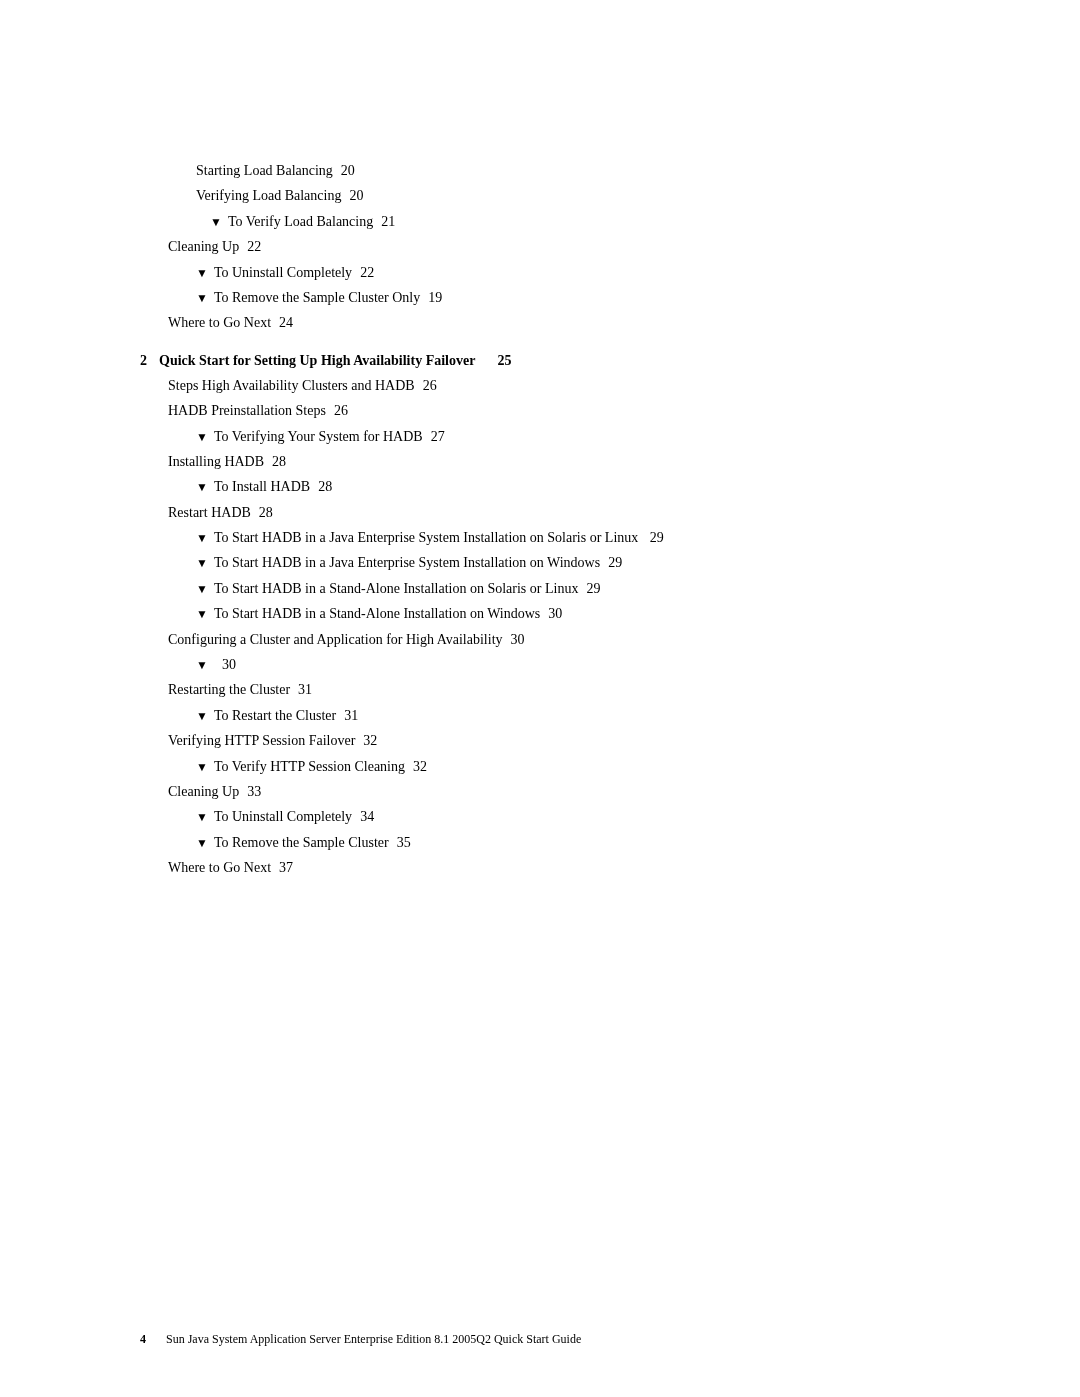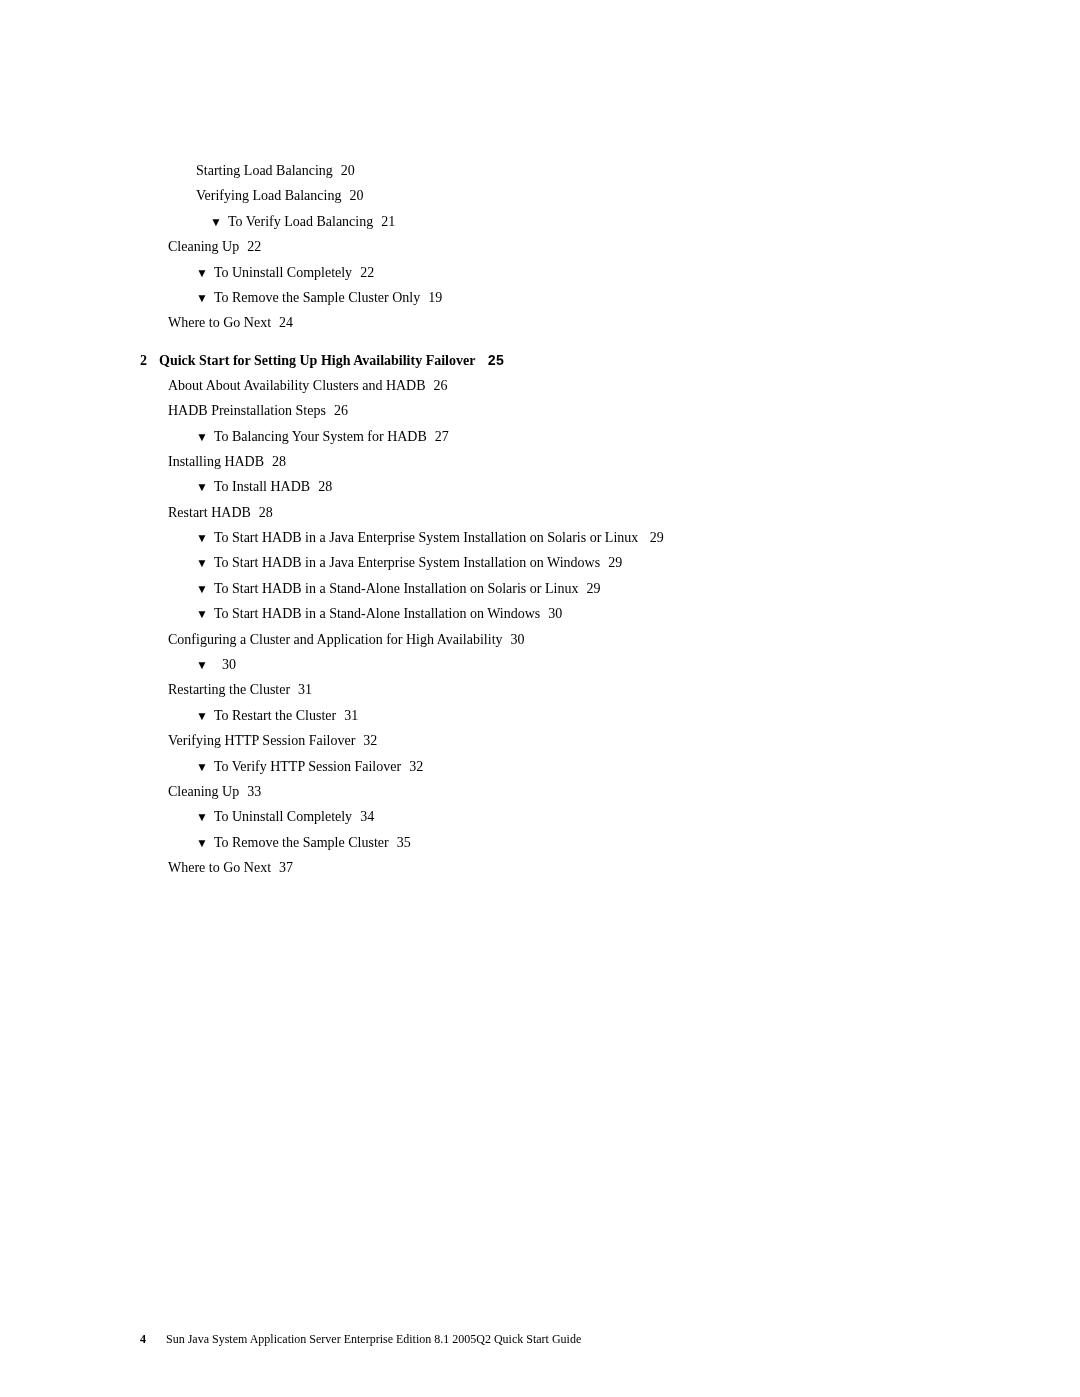--- a/index.html
+++ b/index.html
@@ -62,24 +62,23 @@
       flex: none;
     }
 
     .chapter-title {
       font-weight: bold;
       flex: none;
       text-align: center;
     }
 
     .chapter-page {
-      margin-left: 12px;
-      font-weight: bold;
-      flex: none;
-      font-family: Liberation Mono, monospace;
+      margin-left: 22px;
+      font-weight: bold;
+      flex: none;
     }
 
     .arrow {
       margin-right: 6px;
       font-size: 12px;
       flex: none;
     }
 
     .footer {
       position: absolute;
@@ -149,32 +148,32 @@
 
   <div class="chapter-entry">
     <span class="chapter-num">2</span>
     <span class="chapter-title">Quick Start for Setting Up High Availability Failover</span>
     <span class="chapter-page">25</span>
   </div>
 
   <div class="toc-section section-gap">
 
     <div class="toc-entry indent-1">
-      <span class="entry-text">About About Availability Clusters and HADB</span>
+      <span class="entry-text">Steps High Availability Clusters and HADB</span>
       <span class="page-num">26</span>
     </div>
 
     <div class="toc-entry indent-1">
       <span class="entry-text">HADB Preinstallation Steps</span>
       <span class="page-num">26</span>
     </div>
 
     <div class="toc-entry" style="padding-left: 56px;">
       <span class="arrow">▼</span>
-      <span class="entry-text">To Balancing Your System for HADB</span>
+      <span class="entry-text">To Verifying Your System for HADB</span>
       <span class="page-num">27</span>
     </div>
 
     <div class="toc-entry indent-1">
       <span class="entry-text">Installing HADB</span>
       <span class="page-num">28</span>
     </div>
 
     <div class="toc-entry" style="padding-left: 56px;">
       <span class="arrow">▼</span>
@@ -234,21 +233,21 @@
       <span class="page-num">31</span>
     </div>
 
     <div class="toc-entry indent-1">
       <span class="entry-text">Verifying HTTP Session Failover</span>
       <span class="page-num">32</span>
     </div>
 
     <div class="toc-entry" style="padding-left: 56px;">
       <span class="arrow">▼</span>
-      <span class="entry-text">To Verify HTTP Session Failover</span>
+      <span class="entry-text">To Verify HTTP Session Cleaning</span>
       <span class="page-num">32</span>
     </div>
 
     <div class="toc-entry indent-1">
       <span class="entry-text">Cleaning Up</span>
       <span class="page-num">33</span>
     </div>
 
     <div class="toc-entry" style="padding-left: 56px;">
       <span class="arrow">▼</span>

